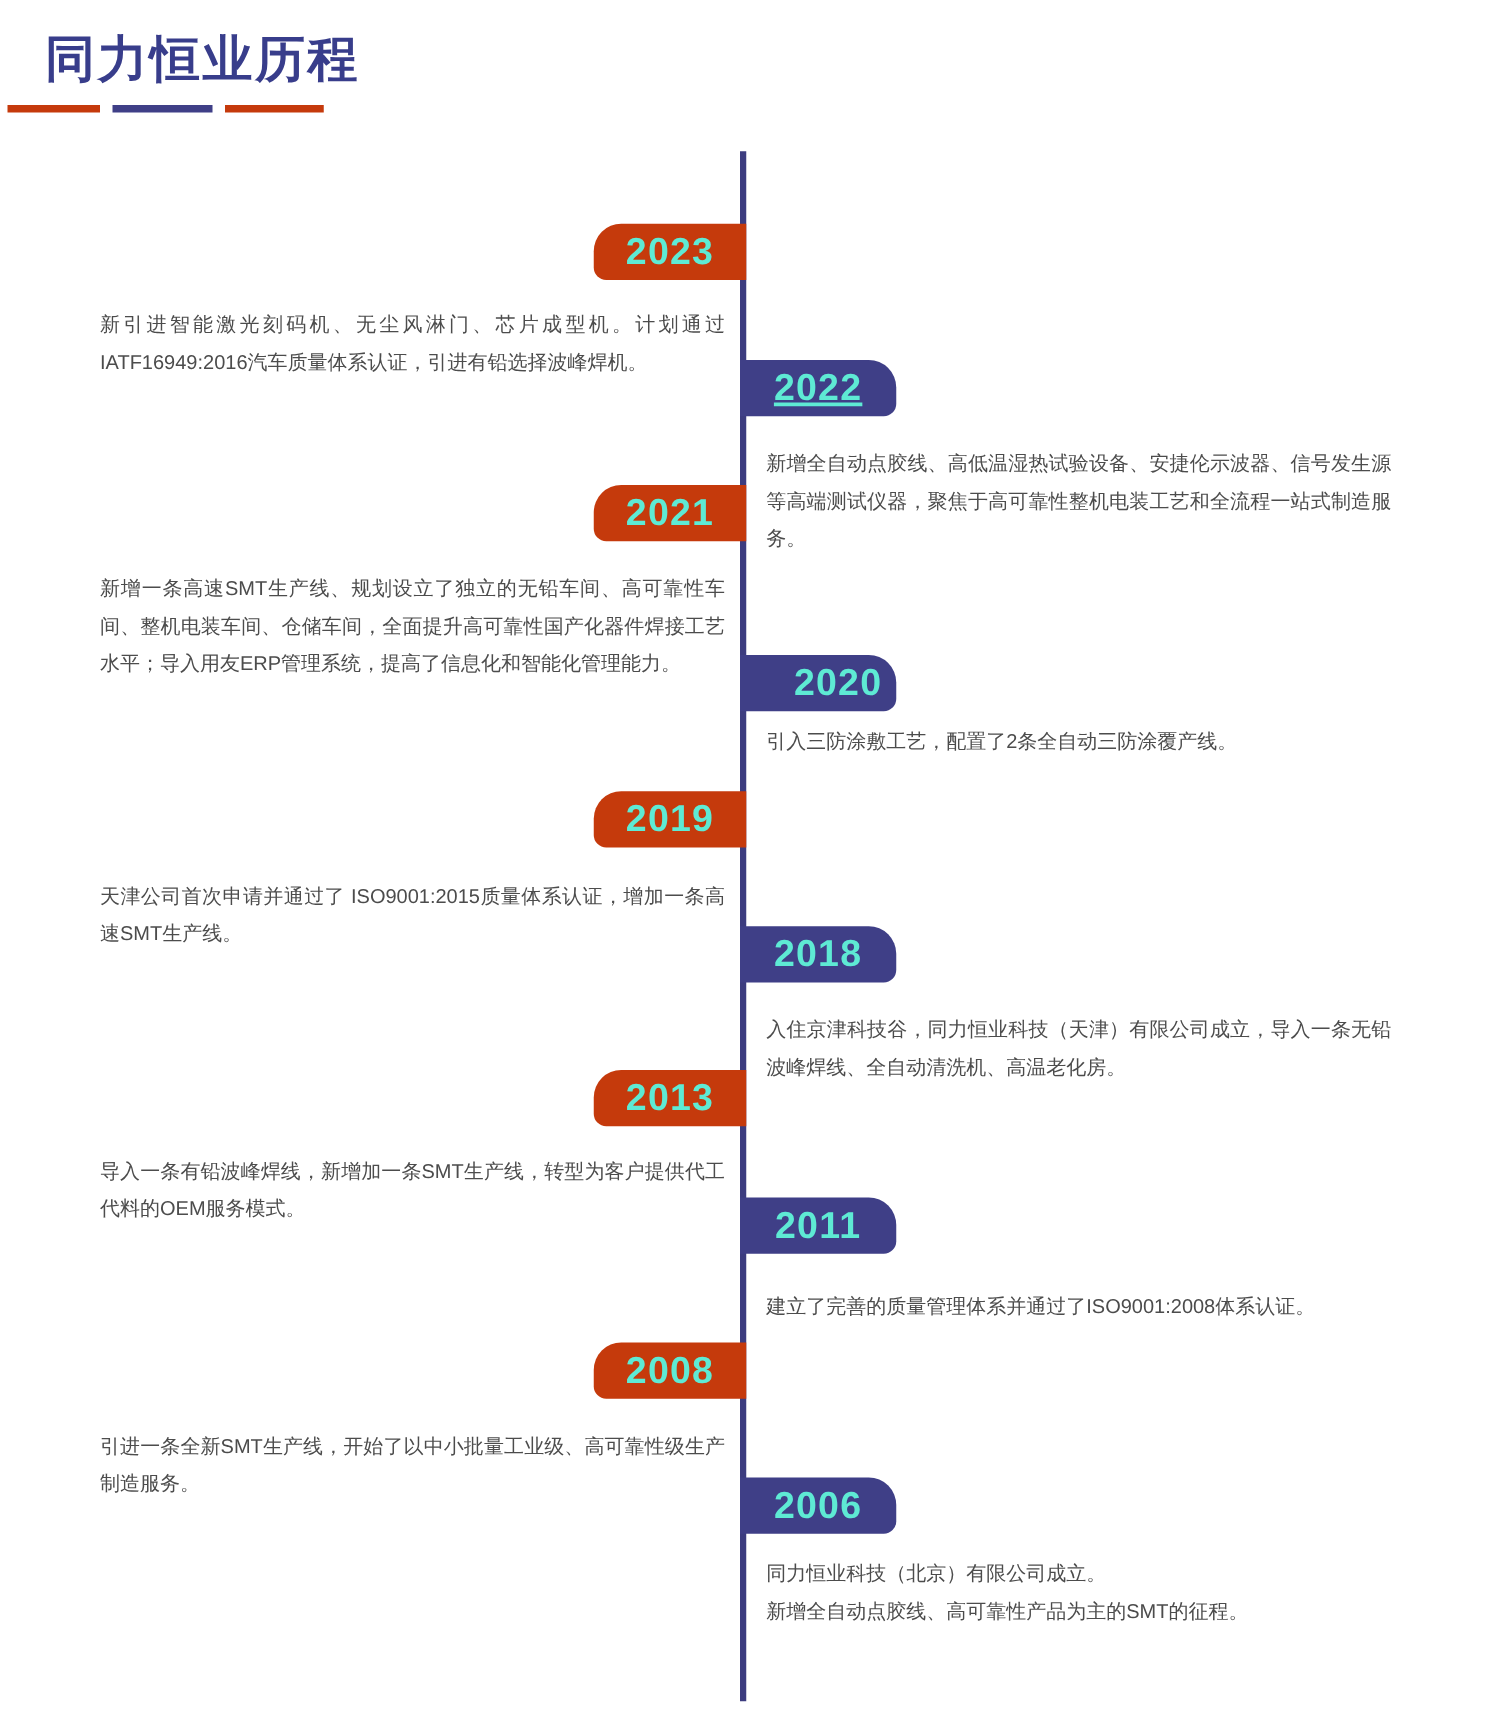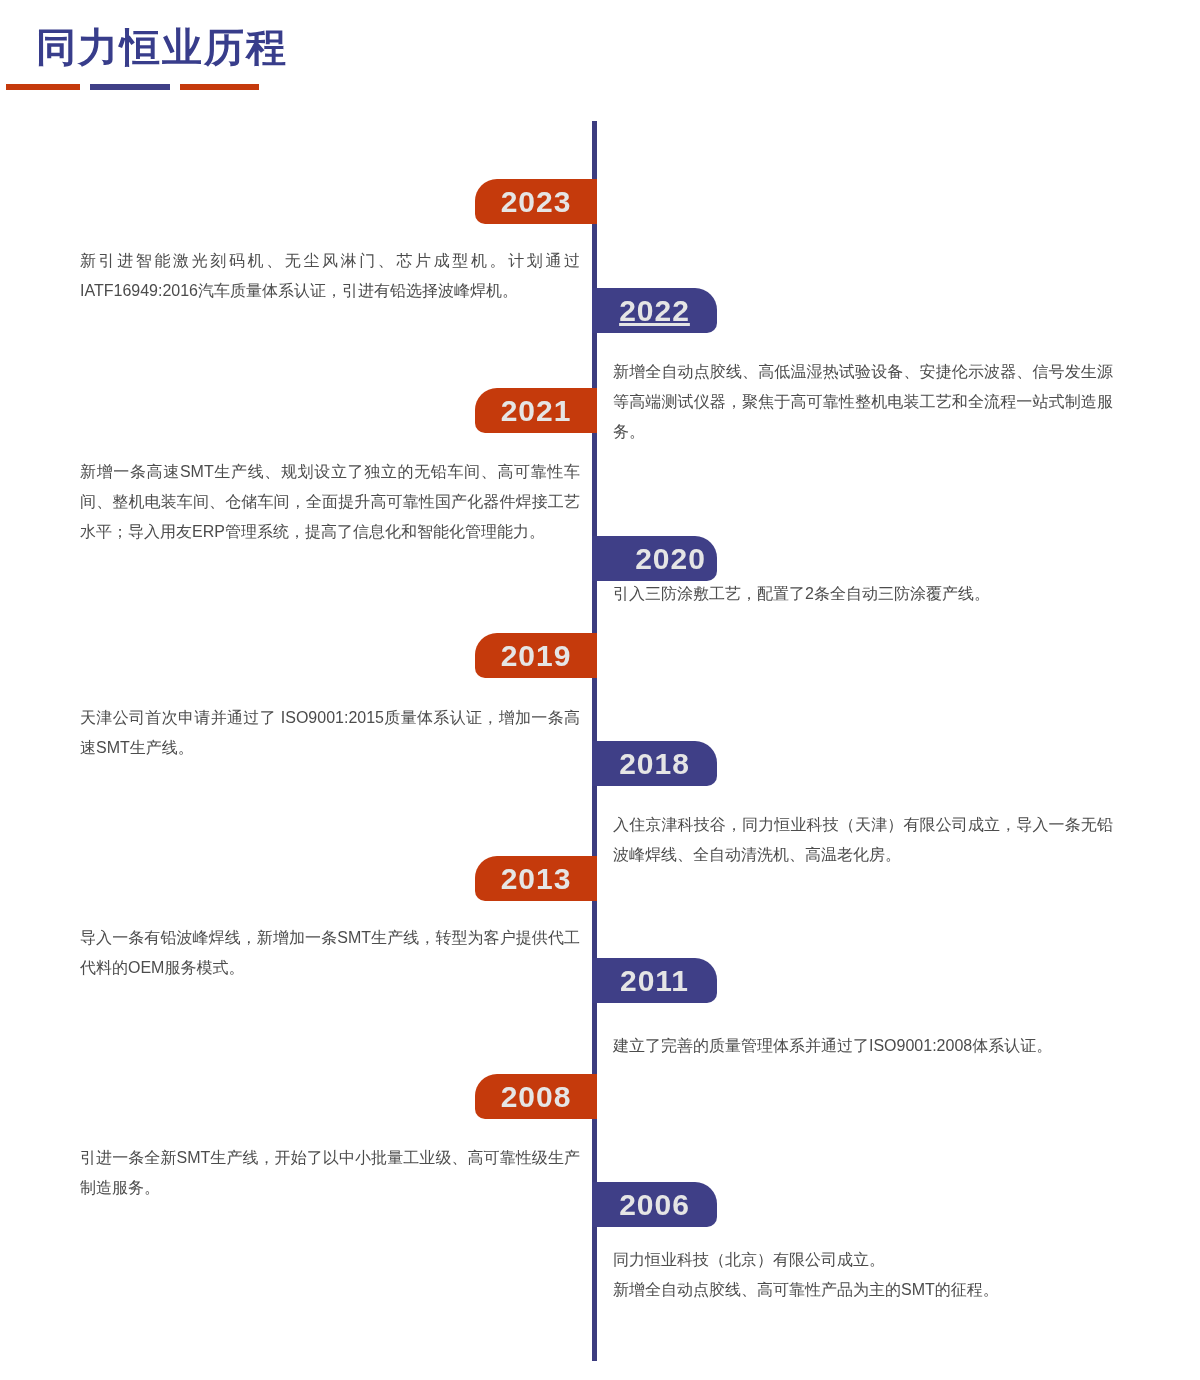--- a/index.html
+++ b/index.html
@@ -31,21 +31,21 @@
   
   .timeline-line{
     position:absolute;left:592px;top:121px;width:5px;height:1240px;
     background:var(--line);
   }
 
   
   .badge{
     position:absolute;height:45px;width:122px;
     display:flex;align-items:center;justify-content:center;
-    color:#e5e5e5;font-size:30px;font-weight:700;letter-spacing:1px;
+    color:#5eead4;font-size:30px;font-weight:700;letter-spacing:1px;
     line-height:1;
   }
   .badge.left{
     left:475px;background:var(--orange);
     border-radius:22px 0 0 10px;
   }
   .badge.right{
     left:592px;width:125px;background:var(--purple);
     border-radius:0 22px 10px 0;
   }
@@ -56,21 +56,21 @@
     font-size:16px;line-height:30px;text-align:justify;
   }
   .entry-text.left{left:80px;width:500px;}
   .entry-text.right{left:613px;width:500px;}
   .entry-text p{margin:0;}
 
   
   .b0{top:179px;} .t0{top:246px;}
   .b1{top:288px;text-decoration:underline;} .t1{top:357px;}
   .b2{top:388px;} .t2{top:457px;}
-  .b3{top:536px;padding-left:32px;} .t3{top:579px;}
+  .b3{top:524px;padding-left:32px;} .t3{top:579px;}
   .b4{top:633px;} .t4{top:703px;}
   .b5{top:741px;} .t5{top:810px;}
   .b6{top:856px;} .t6{top:923px;}
   .b7{top:958px;} .t7{top:1031px;}
   .b8{top:1074px;} .t8{top:1143px;}
   .b9{top:1182px;} .t9{top:1245px;}
 </style>
 </head>
 <body>
 

